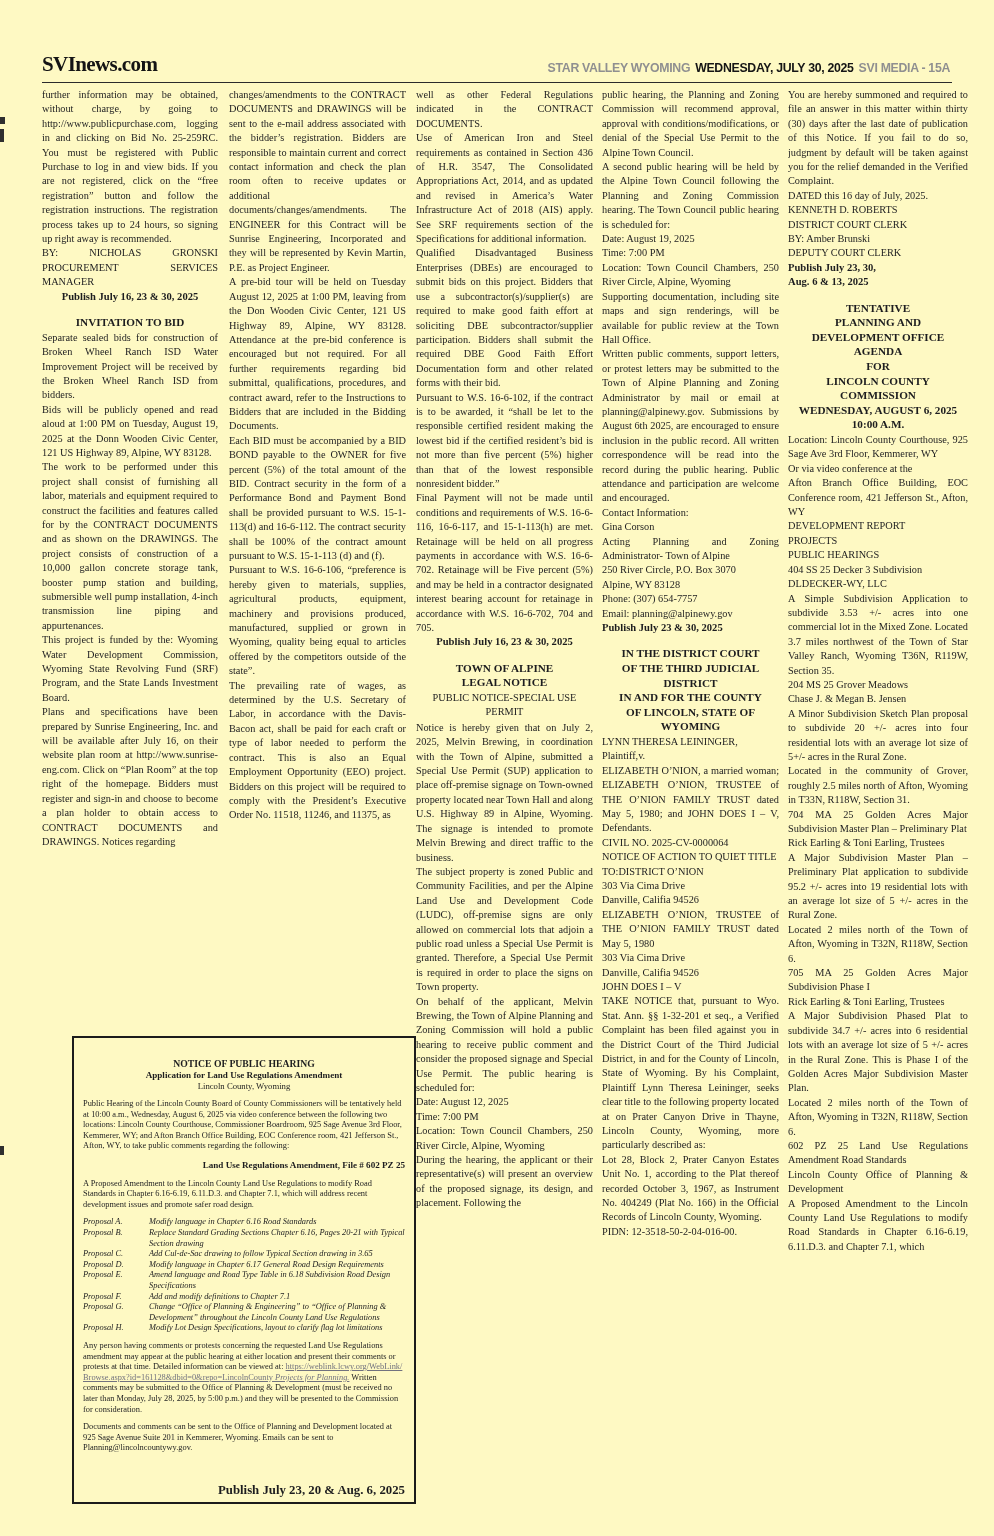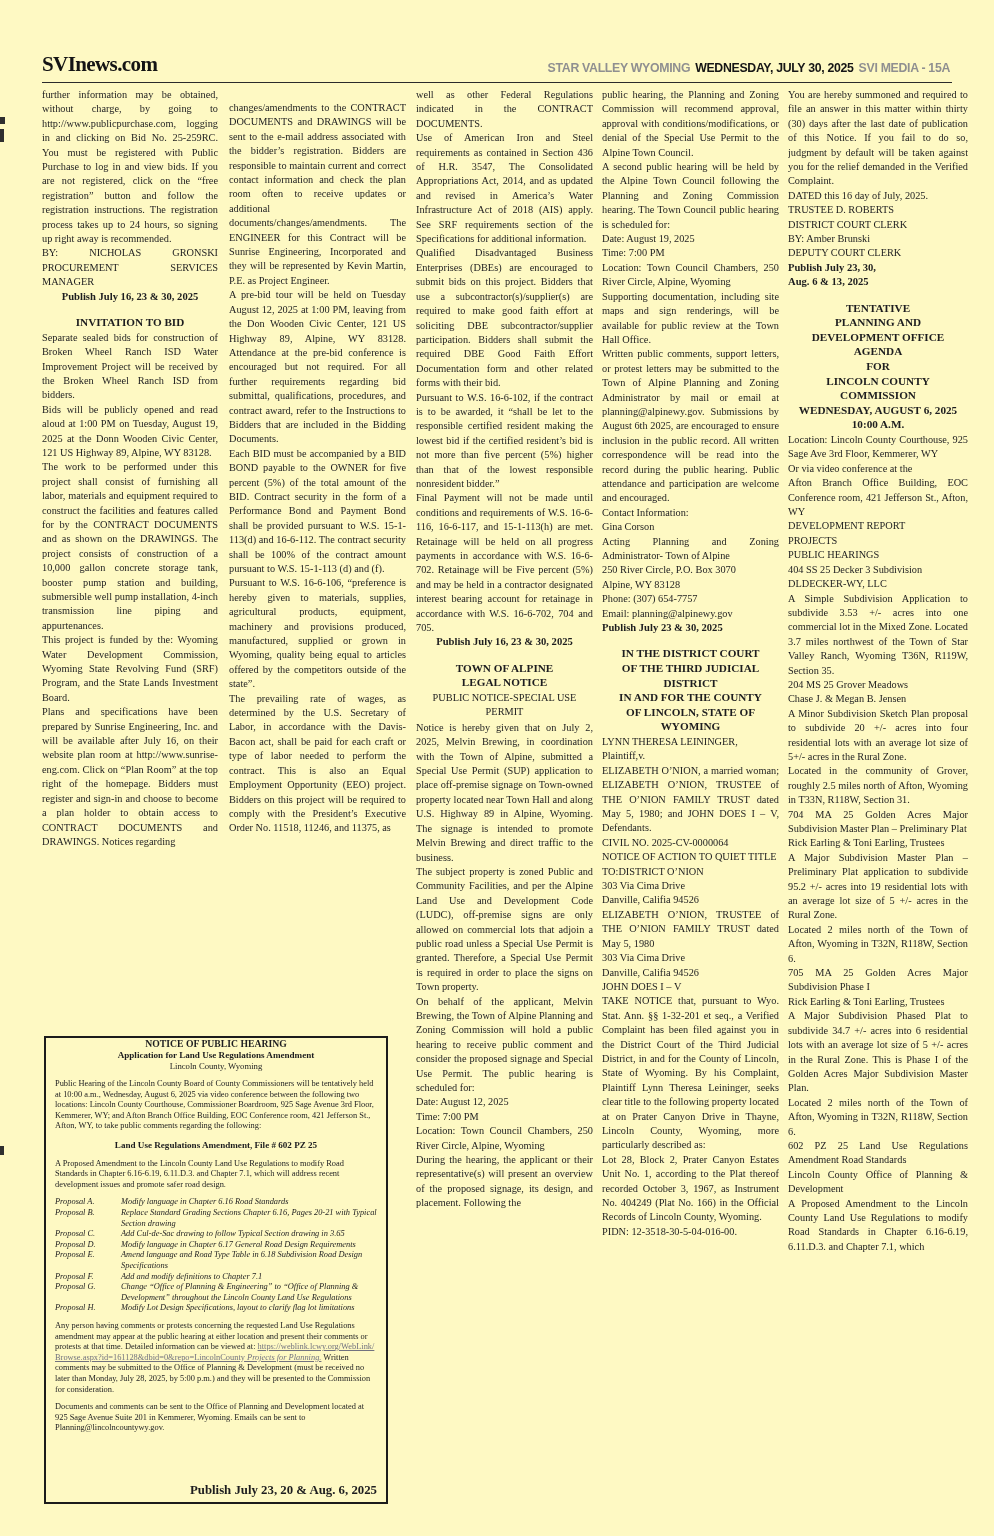--- a/index.html
+++ b/index.html
@@ -8,40 +8,40 @@
   
   #masthead{position:absolute;left:42px;right:42px;top:46px;height:36px;border-bottom:1.5px solid #2b2b2b;}
   #brand{position:absolute;left:0;bottom:5px;font-size:21px;font-weight:700;letter-spacing:-0.6px;color:#141414;}
   #mast-right{position:absolute;right:2px;bottom:7px;font-family:"Liberation Sans","DejaVu Sans",sans-serif;
               font-size:12.3px;font-weight:700;letter-spacing:-0.3px;white-space:nowrap;}
   .mast-muted{color:#8f8f90;}
   .mast-dark{color:#151515;margin:0 5px;}
   
   .col{position:absolute;top:88px;width:176px;font-size:10.3px;line-height:14.4px;overflow:hidden;}
   #c1{left:42px;height:946px;}
-  #c2{left:229px;width:177px;height:946px;margin-top:13px;}
+  #c2{left:229px;width:177px;height:946px;}
   #c3{left:416px;width:177px;height:1400px;}
   #c4{left:602px;width:177px;height:1400px;}
   #c5{left:788px;width:180px;height:1420px;}
   .blk{margin:0;}
   .body{text-align:justify;}
   .plain{text-align:left;}
   .head{text-align:center;font-weight:700;font-size:11.2px;line-height:14.6px;white-space:pre-line;margin:11px 0 1px;}
   .subhead{text-align:center;font-size:10.3px;white-space:pre-line;margin:0 0 1px;}
   .publish-center{font-weight:700;font-size:10.6px;text-align:center;margin:0 0 3px;}
   .publish-right{font-weight:700;font-size:10.6px;text-align:left;white-space:pre-line;margin:0 0 3px;}
   
-  #legal-box{position:absolute;left:44px;top:1036px;width:344px;height:468px;box-sizing:border-box;
-             border:2px solid #1c1c1c;padding:0 9px 6px;font-size:8.4px;line-height:10.6px;
+  #legal-box{position:absolute;left:72px;top:1036px;width:344px;height:468px;box-sizing:border-box;
+             border:2px solid #1c1c1c;padding:20px 9px 6px;font-size:8.4px;line-height:10.6px;
              display:flex;flex-direction:column;}
   .box-title1{text-align:center;font-weight:700;font-size:9.7px;line-height:11.5px;}
   .box-title2{text-align:center;font-weight:700;font-size:9.1px;line-height:11px;}
   .box-title3{text-align:center;font-size:8.7px;margin-bottom:8px;}
   .box-p{margin-bottom:7px;text-align:left;}
-  .box-file{text-align:center;font-weight:700;font-size:9.1px;margin:1px 0 8px;}
+  .box-file{text-align:right;font-weight:700;font-size:9.1px;margin:1px 0 8px;}
   .props{margin-bottom:7px;}
   .prop-row{display:flex;font-style:italic;}
   .prop-label{width:66px;flex:none;}
   .prop-text{flex:1;}
   .box-link{color:#72727f;text-decoration:underline;word-break:break-all;}
   .box-link-label{color:#72727f;text-decoration:underline;font-style:italic;}
   .box-spacer{flex:1;}
   .box-publish{text-align:right;font-weight:700;font-size:12.8px;margin-top:14px;}
   
   .artifact{position:absolute;background:#2f2f2f;}
@@ -129,26 +129,26 @@
       <div class="blk body">NOTICE OF ACTION TO QUIET TITLE</div>
       <div class="blk plain">TO:DISTRICT O’NION</div>
       <div class="blk plain">303 Via Cima Drive</div>
       <div class="blk plain">Danville, Califia  94526</div>
       <div class="blk body">ELIZABETH O’NION, TRUSTEE of THE O’NION FAMILY TRUST dated May 5, 1980</div>
       <div class="blk plain">303 Via Cima Drive</div>
       <div class="blk plain">Danville, Califia  94526</div>
       <div class="blk plain">JOHN DOES I – V</div>
       <div class="blk body">TAKE NOTICE that, pursuant to Wyo. Stat. Ann. §§ 1-32-201 et seq., a Verified Complaint has been filed against you in the District Court of the Third Judicial District, in and for the County of Lincoln, State of Wyoming. By his Complaint, Plaintiff Lynn Theresa Leininger, seeks clear title to the following property located at on Prater Canyon Drive in Thayne, Lincoln County, Wyoming, more particularly described as:</div>
       <div class="blk body">Lot 28, Block 2, Prater Canyon Estates Unit No. 1, according to the Plat thereof recorded October 3, 1967, as Instrument No. 404249 (Plat No. 166) in the Official Records of Lincoln County, Wyoming.</div>
-      <div class="blk plain">PIDN: 12-3518-30-5-04-016-00.</div>
+      <div class="blk plain">PIDN: 12-3518-50-2-04-016-00.</div>
     </div>
   <div class="col" id="c5">
       <div class="blk body">You are hereby summoned and required to file an answer in this matter within thirty (30) days after the last date of publication of this Notice. If you fail to do so, judgment by default will be taken against you for the relief demanded in the Verified Complaint.</div>
       <div class="blk plain"> DATED this 16 day of July, 2025.</div>
-      <div class="blk plain">TRUSTEE D. ROBERTS</div>
+      <div class="blk plain">KENNETH D. ROBERTS</div>
       <div class="blk plain">DISTRICT COURT CLERK</div>
       <div class="blk plain">BY: Amber Brunski</div>
       <div class="blk plain">DEPUTY COURT CLERK</div>
       <div class="blk publish-right">Publish July 23, 30,
 Aug. 6 &amp; 13, 2025</div>
       <div class="blk head">TENTATIVE
 PLANNING AND
 DEVELOPMENT OFFICE
 AGENDA
 FOR

